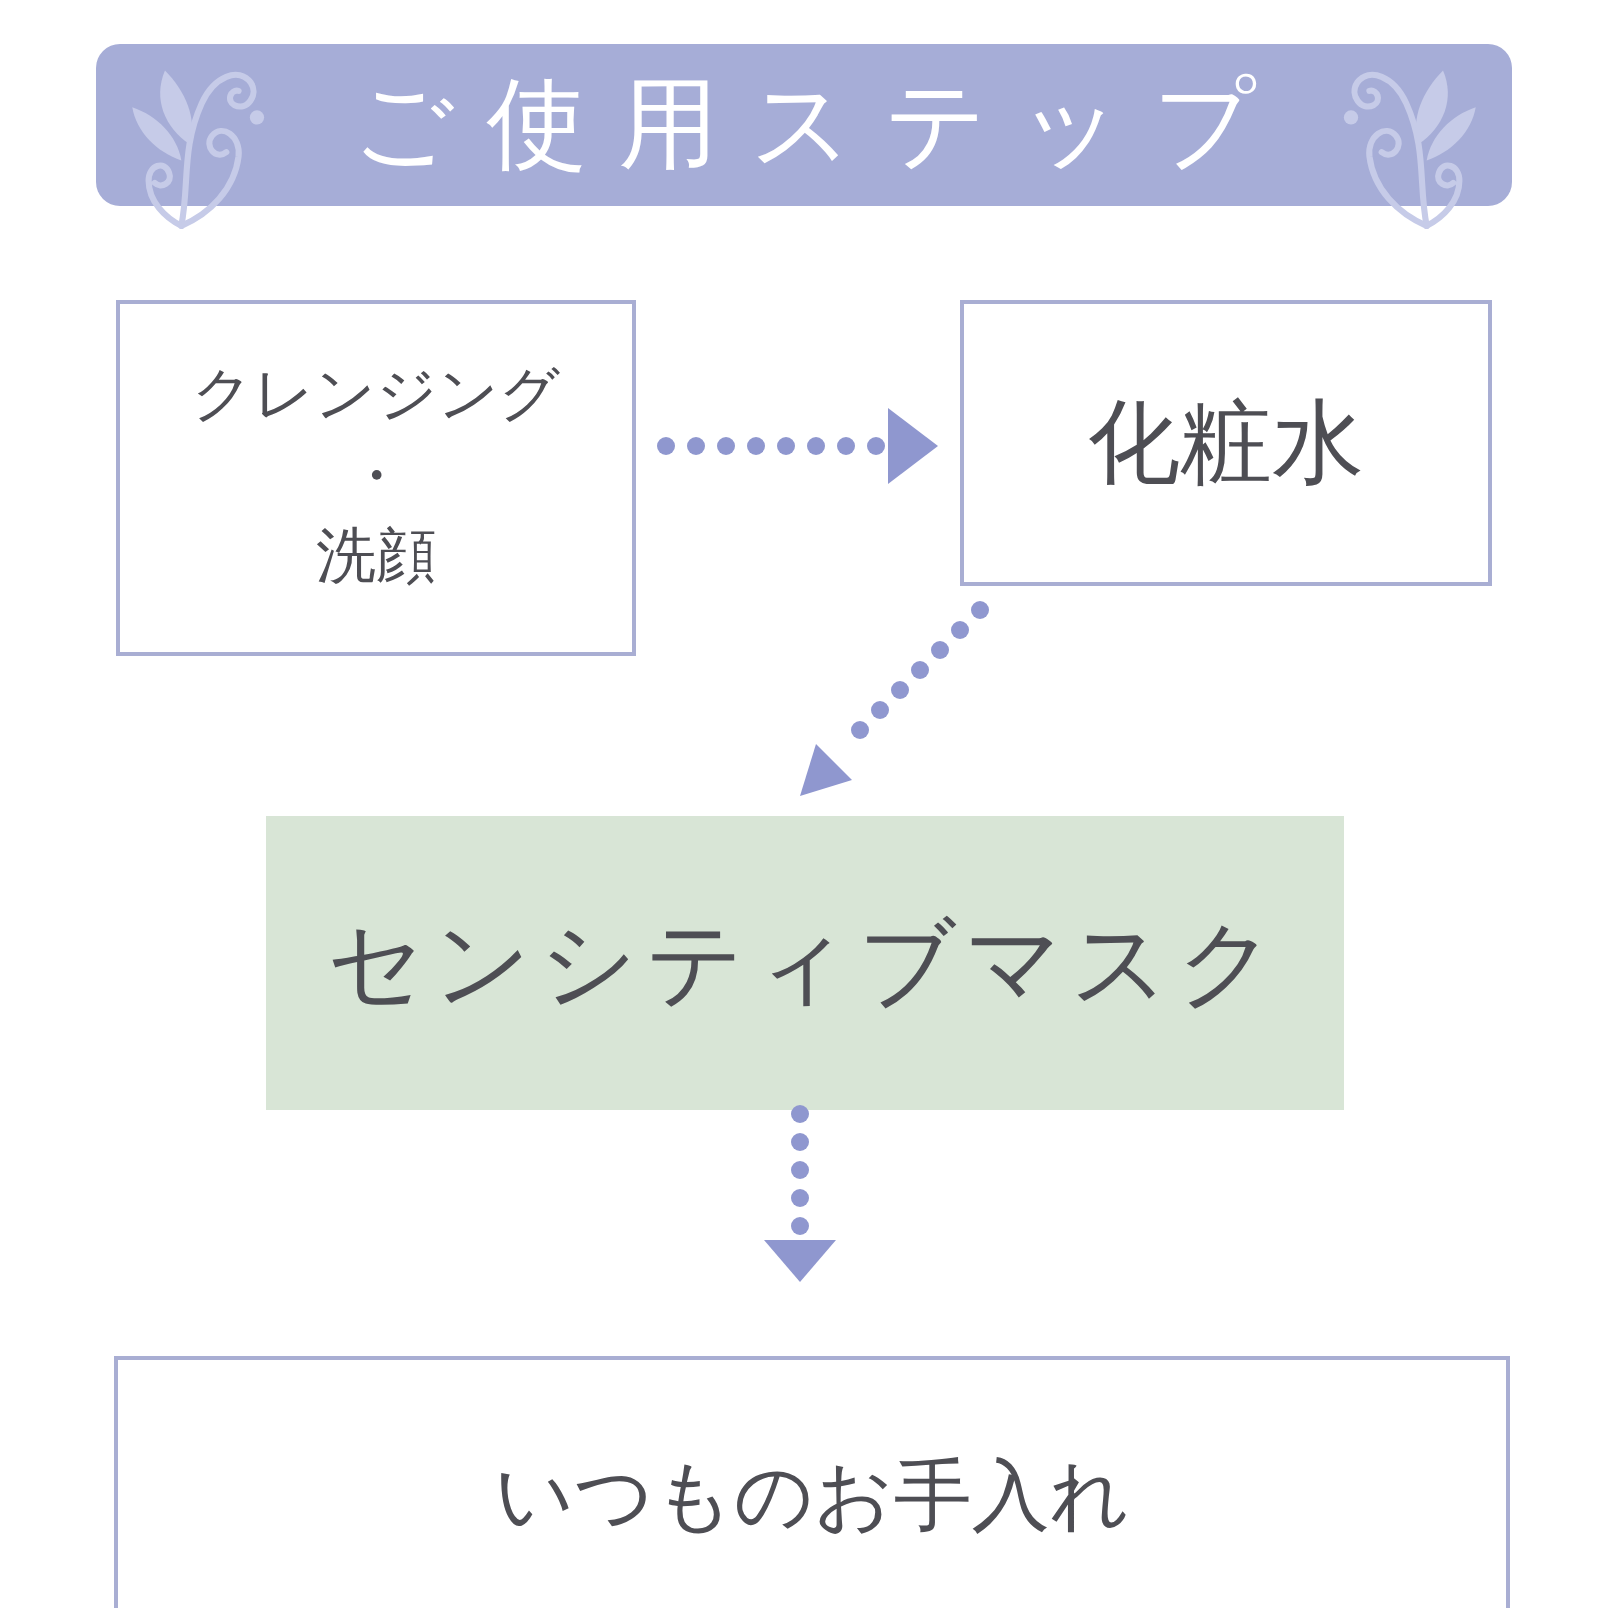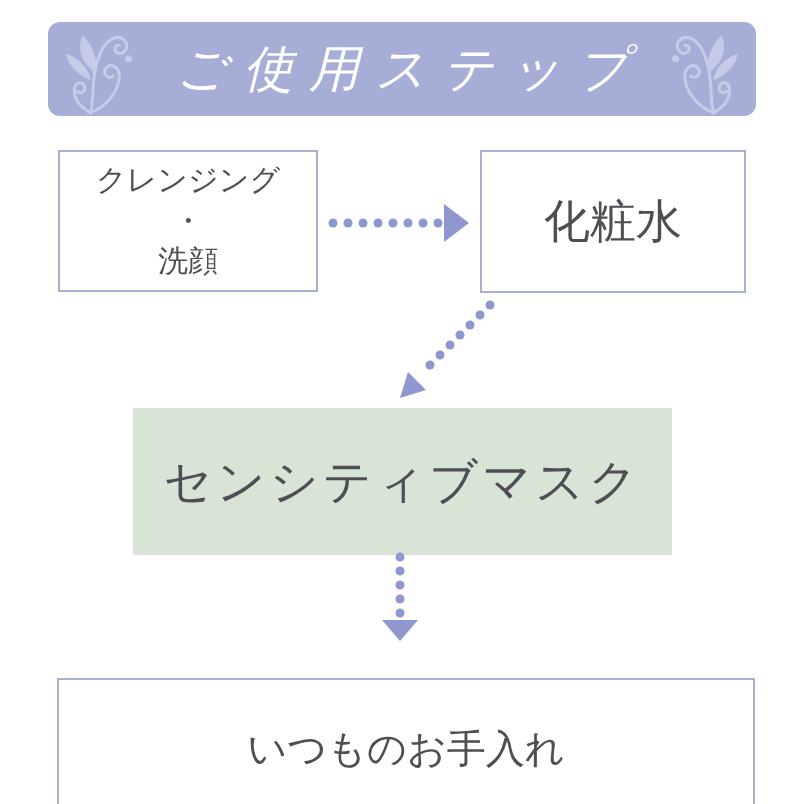--- a/index.html
+++ b/index.html
@@ -5,24 +5,24 @@
   html,body{margin:0;padding:0;background:#ffffff;}
   .canvas{
     position:relative;
     width:804px;height:804px;
     background:#ffffff;
     font-family:"Liberation Serif","DejaVu Serif",serif;
     overflow:hidden;
   }
   
   .banner{
-    position:absolute;left:48px;top:22px;width:708px;height:94px;
+    position:absolute;left:48px;top:22px;width:708px;height:81px;
     background:var(--banner-bg,#a6add7);
     border-radius:12px;
-    display:flex;align-items:center;justify-content:center;font-style:italic;
+    display:flex;align-items:center;justify-content:center;
   }
   .banner-title{
     margin:0;
     color:var(--title-color,#ffffff);
     font-size:50px;font-weight:normal;
     letter-spacing:16px;text-indent:16px;
     white-space:nowrap;
   }
   .flourish{
     position:absolute;top:3px;width:96px;height:92px;
@@ -33,21 +33,21 @@
   
   .step-box{
     position:absolute;
     background:#ffffff;
     border:2px solid var(--box-border,#a9aed3);
     box-sizing:border-box;
     display:flex;flex-direction:column;align-items:center;justify-content:center;
     color:var(--text-color,#4e4e54);
     text-align:center;
   }
-  .box-cleansing{left:58px;top:150px;width:260px;height:142px;font-size:30px;line-height:1.35;}
+  .box-cleansing{left:58px;top:150px;width:260px;height:178px;font-size:30px;line-height:1.35;}
   .box-lotion{left:480px;top:150px;width:266px;height:143px;font-size:46px;}
   .box-mask{
     position:absolute;left:133px;top:408px;width:539px;height:147px;
     background:var(--mask-bg,#d8e5d6);border:none;
     display:flex;align-items:center;justify-content:center;
     color:var(--text-color,#4e4e54);
     font-size:48px;letter-spacing:4px;
   }
   .box-care{left:57px;top:678px;width:698px;height:143px;font-size:39px;line-height:1.55;}
   

